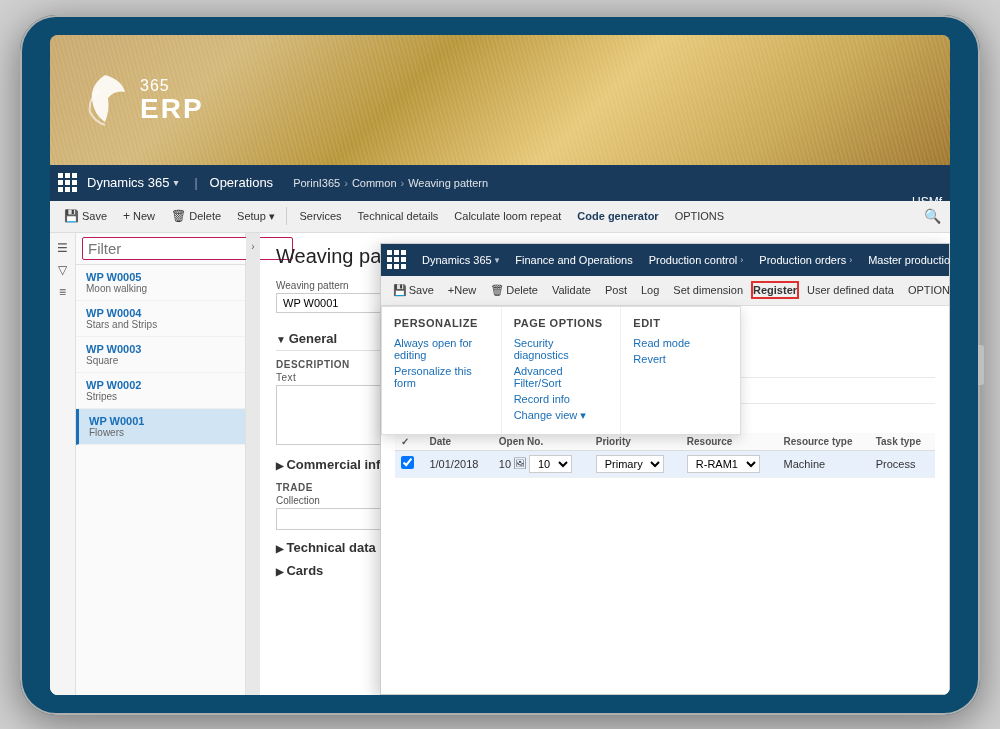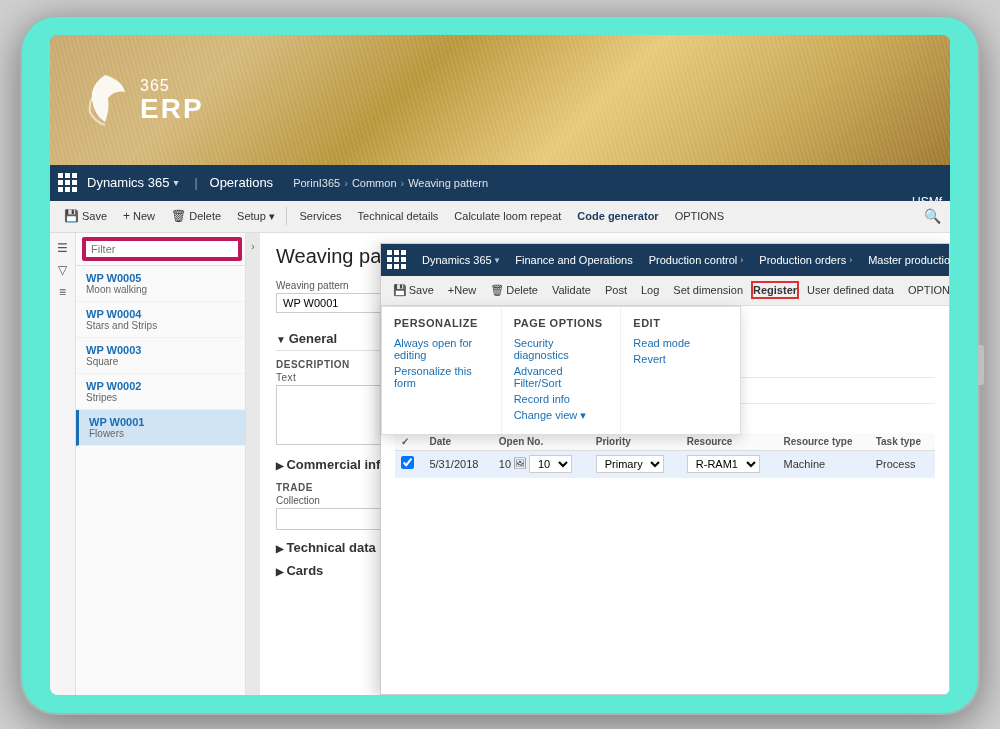--- a/index.html
+++ b/index.html
@@ -8,21 +8,21 @@
       display: flex;
       align-items: center;
       justify-content: center;
       min-height: 100vh;
       font-family: 'Segoe UI', Arial, sans-serif;
     }
 
     .tablet-frame {
       width: 960px;
       height: 700px;
-      background: #5eead4;
+      background: #0c4a6e;
       border-radius: 36px;
       box-shadow: 0 8px 40px rgba(0,0,0,0.45), inset 0 0 0 2px #b0b0b0;
       padding: 20px 30px;
       position: relative;
       display: flex;
       flex-direction: column;
     }
 
     .tablet-inner {
       flex: 1;
@@ -214,23 +214,23 @@
     .sidebar-toolbar {
       display: flex;
       align-items: center;
       padding: 4px 6px;
       gap: 4px;
       border-bottom: 1px solid #e0e0e0;
     }
 
     .sidebar-filter-input {
       flex: 1;
-      border: 4px solid #be185d;
+      border: 1px solid #be185d;
       padding: 2px 5px;
-      font-size: 11px;
+      font-size: 15px;
       border-radius: 2px;
     }
 
     .sidebar-items {
       flex: 1;
       overflow-y: auto;
     }
 
     .sidebar-item {
       padding: 6px 10px;
@@ -913,21 +913,21 @@
                     <th>Resource</th>
                     <th>Resource type</th>
                     <th>Task type</th>
                   </tr>
                 </thead>
                 <tbody>
                   <tr class="selected">
                     <td>
                       <input type="checkbox" checked="" style="">
                     </td>
-                    <td>5/31/2018</td>
+                    <td>1/01/2018</td>
                     <td>
                       <div class="dropdown-cell">
                         <span>10</span>
                         <span>🖼</span>
                         <select class="cell-dropdown"><option>10</option></select>
                       </div>
                     </td>
                     <td>
                       <select class="cell-dropdown">
                         <option>Primary</option>

